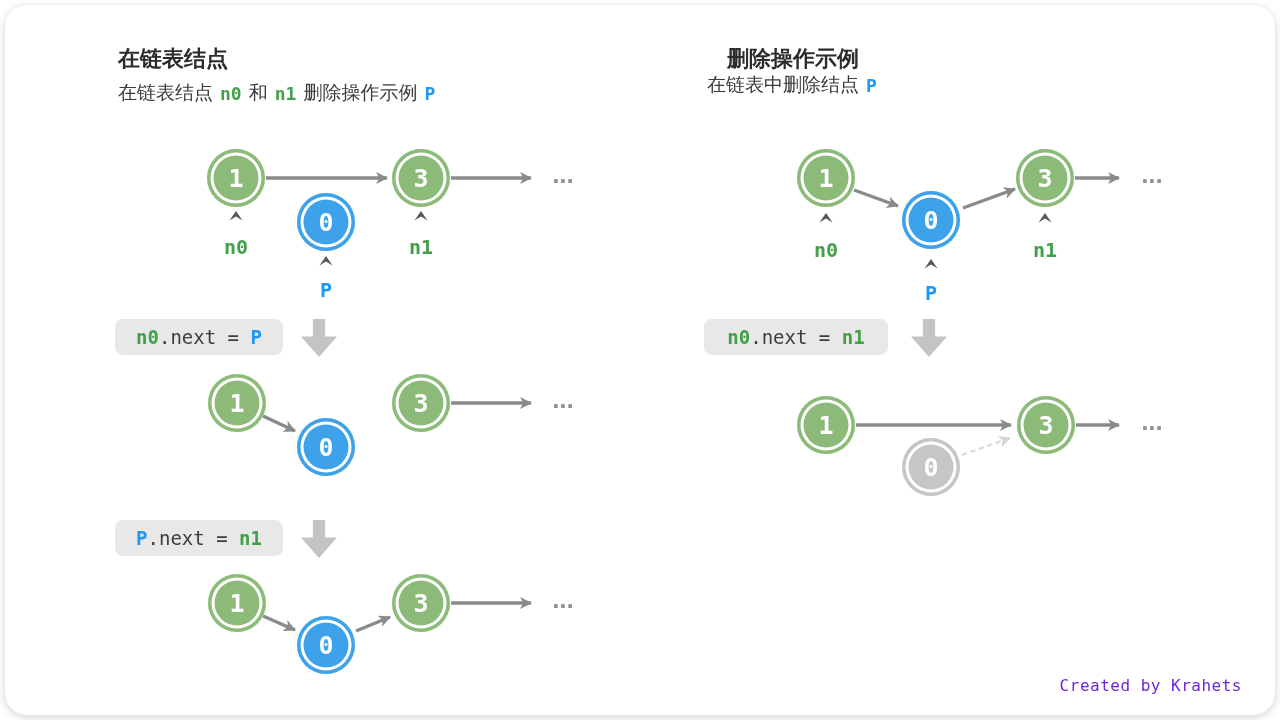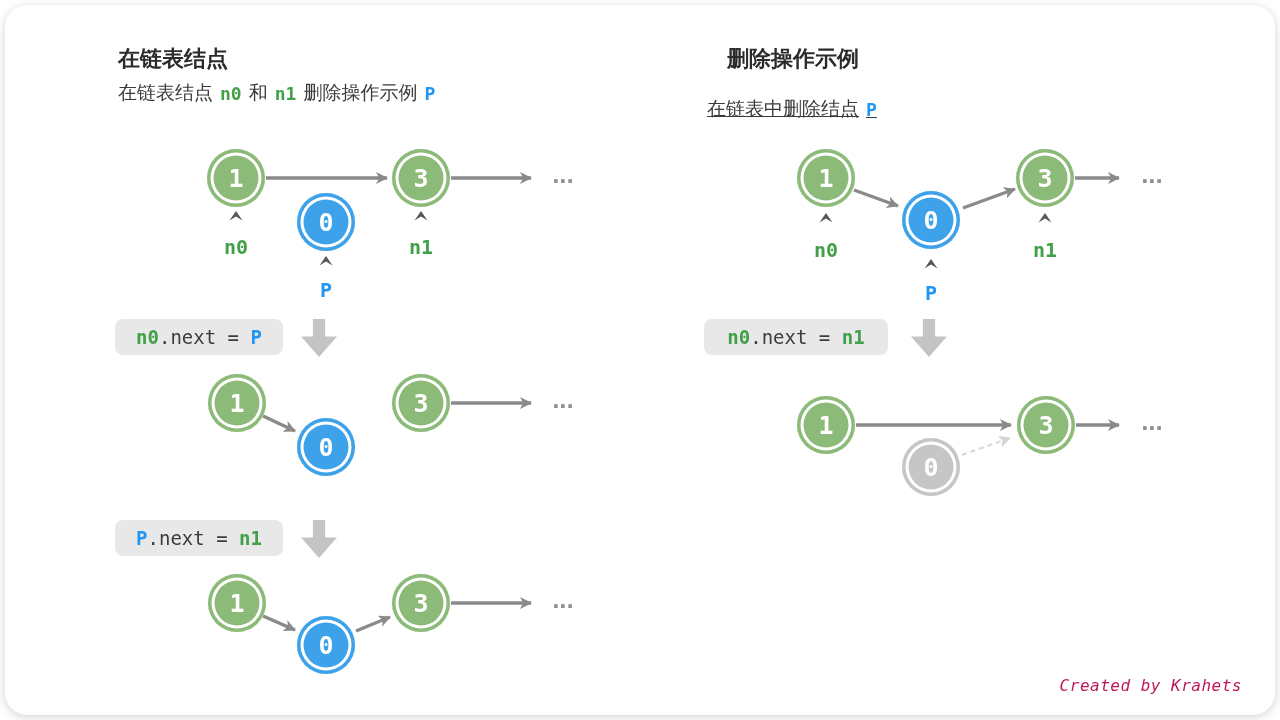--- a/index.html
+++ b/index.html
@@ -51,21 +51,21 @@
   .code-badge .tok { font-weight:700; margin:0; }
 
   .down-arrow {
     position:absolute; width:36px; height:38px; background:#C4C4C4;
     clip-path:polygon(33% 0,67% 0,67% 46%,100% 46%,50% 100%,0 46%,33% 46%);
   }
 
   .credit {
     position:absolute; right:38px; top:676px;
     font-family:"DejaVu Sans Mono","Liberation Mono",monospace;
-    font-size:16px; color:#be185d; letter-spacing:0.5px;font-style:italic;
+    font-size:16px; color:#6d28d9; letter-spacing:0.5px;
   }
 
   svg.overlay { position:absolute; left:0; top:0; }
   .dots-text {
     font-family:"DejaVu Sans Mono","Liberation Mono",monospace;
     font-weight:700; font-size:22px; fill:#909090; letter-spacing:-6px;
   }
 </style>
 </head>
 <body>
@@ -77,21 +77,21 @@
   <div class="sec-sub" style="left:118px; top:80px;justify-content:space-between;">
     <span>在链表结点</span>
       <span class="tok green mono">n0</span>
       <span>和</span>
       <span class="tok green mono">n1</span>
       <span>删除操作示例</span>
       <span class="tok blue mono">P</span>
   </div>
 
   <div class="sec-title" style="left:727px; top:44px;">删除操作示例</div>
-  <div class="sec-sub" style="left:707px; top:96px;text-decoration:underline;">
+  <div class="sec-sub" style="left:707px; top:72px;">
     <span>在链表中删除结点</span>
       <span class="tok blue mono">P</span>
   </div>
 
   <svg class="overlay" width="1280" height="720" viewBox="0 0 1280 720">
     <defs>
       <marker id="ah" markerUnits="userSpaceOnUse" markerWidth="14" markerHeight="14" refX="11" refY="6" orient="auto">
         <path d="M0,0 L12,6 L0,12 L3.2,6 Z" fill="#8A8A8A"></path>
       </marker>
       <marker id="ahLight" markerUnits="userSpaceOnUse" markerWidth="14" markerHeight="14" refX="11" refY="6" orient="auto">

